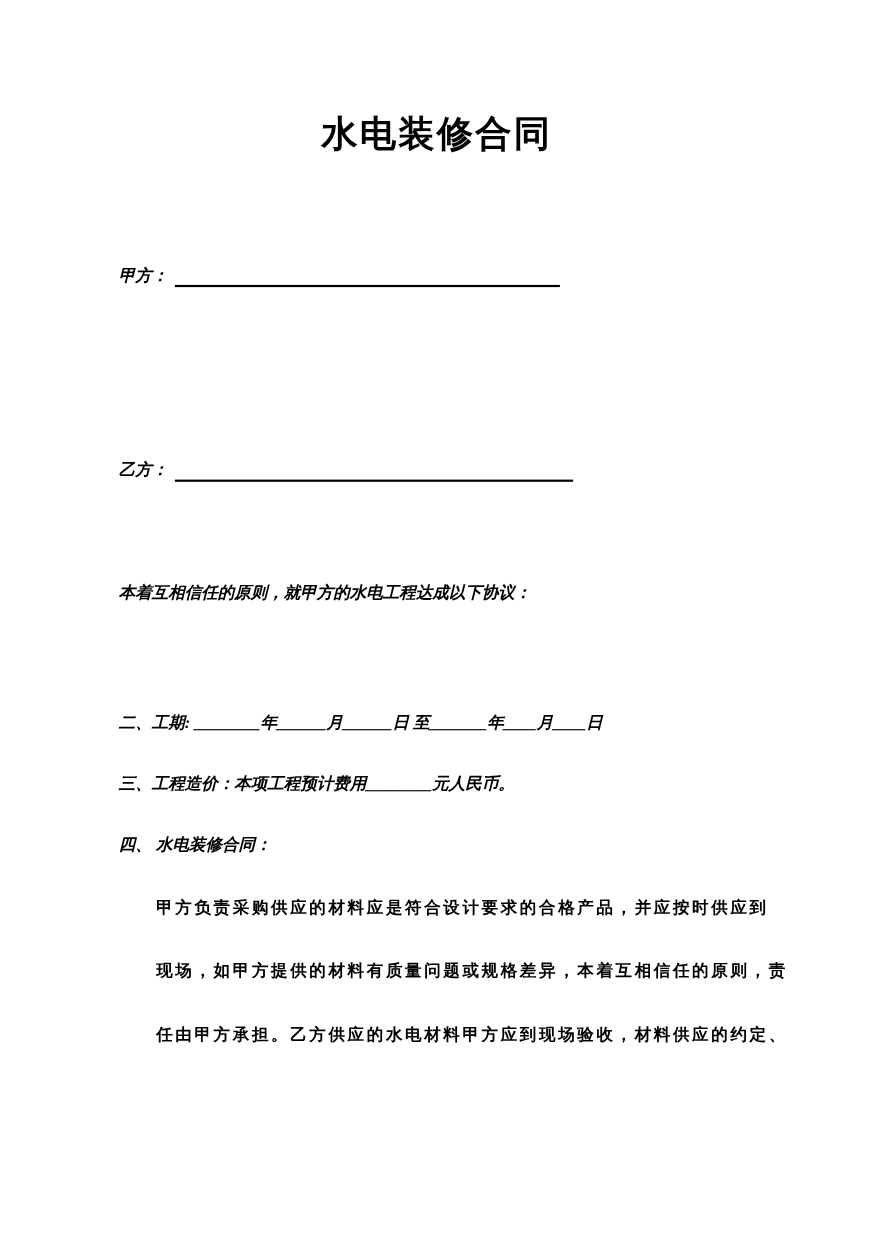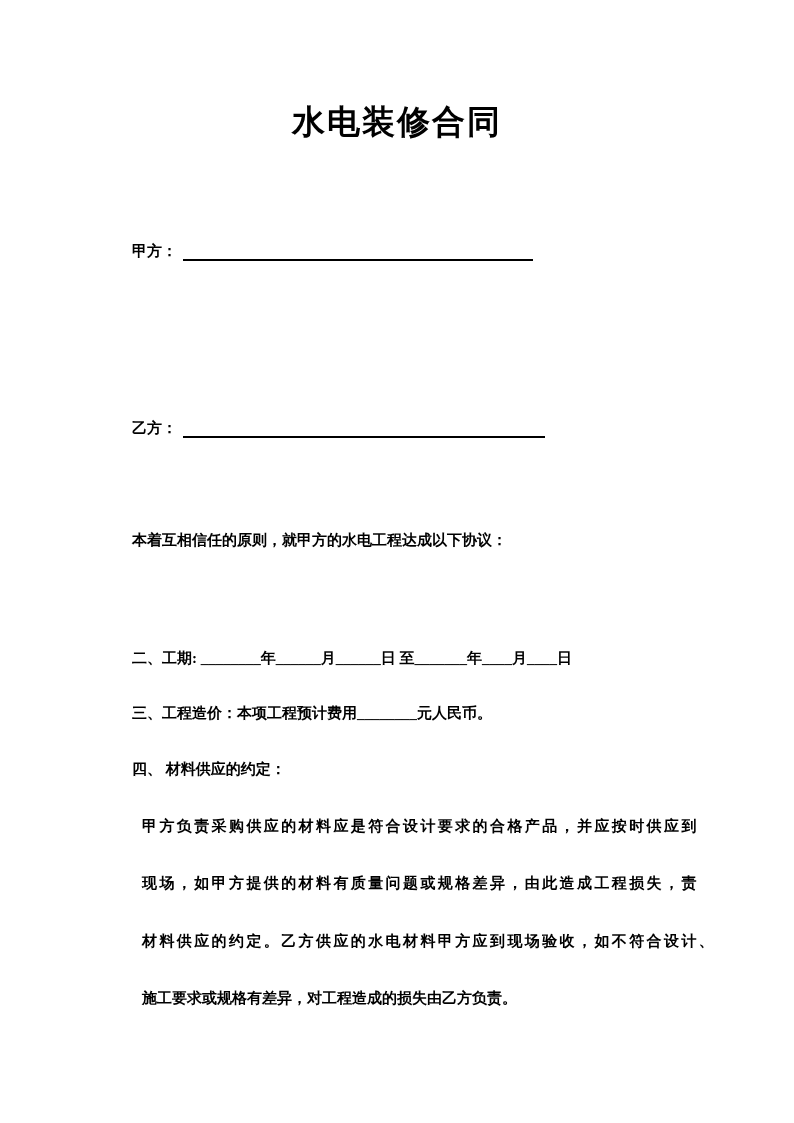--- a/index.html
+++ b/index.html
@@ -7,21 +7,21 @@
     position: relative;
     width: 794px;
     height: 1123px;
     margin: 0 auto;
     background: #ffffff;
     color: #000000;
     font-family: "Liberation Serif", "DejaVu Serif", serif;
     font-weight: 700;
     overflow: hidden;
   }
-  .abs { position: absolute; left: 132px; }
+  .abs { position: absolute; left: 108px; font-style: italic; }
   .title {
     position: absolute;
     top: 100px;
     left: 0;
     width: 794px;
     margin: 0;
     text-align: center;
     font-size: 33px;
     font-weight: 700;
     letter-spacing: 2px;
@@ -64,23 +64,22 @@
     <span class="fill-line w362"></span>
   </div>
 
   <div class="abs bodytext" style="top: 530px; text-align: right;">本着互相信任的原则，就甲方的水电工程达成以下协议：</div>
 
 
   <div class="abs bodytext" style="top: 703px;">三、工程造价：本项工程预计费用________元人民币。</div>
 
   <div class="abs bodytext" style="top: 648px;">二、工期: ________年______月______日 至_______年____月____日</div>
 
-  <div class="abs bodytext" style="top: 759px;">四、 材料供应的约定：</div>
+  <div class="abs bodytext" style="top: 759px;">四、 水电装修合同：</div>
 
   <div class="para-line stretch" style="top: 816px;">甲方负责采购供应的材料应是符合设计要求的合格产品，并应按时供应到</div>
 
-  <div class="para-line stretch" style="top: 873px;">现场，如甲方提供的材料有质量问题或规格差异，由此造成工程损失，责</div>
+  <div class="para-line stretch" style="top: 873px;">现场，如甲方提供的材料有质量问题或规格差异，本着互相信任的原则，责</div>
 
-  <div class="para-line stretch" style="top: 931px;">材料供应的约定。乙方供应的水电材料甲方应到现场验收，如不符合设计、</div>
+  <div class="para-line stretch" style="top: 931px;">任由甲方承担。乙方供应的水电材料甲方应到现场验收，材料供应的约定、</div>
 
-  <div class="para-line" style="top: 988px;">施工要求或规格有差异，对工程造成的损失由乙方负责。</div>
 
 </div>
 
 </body></html>

